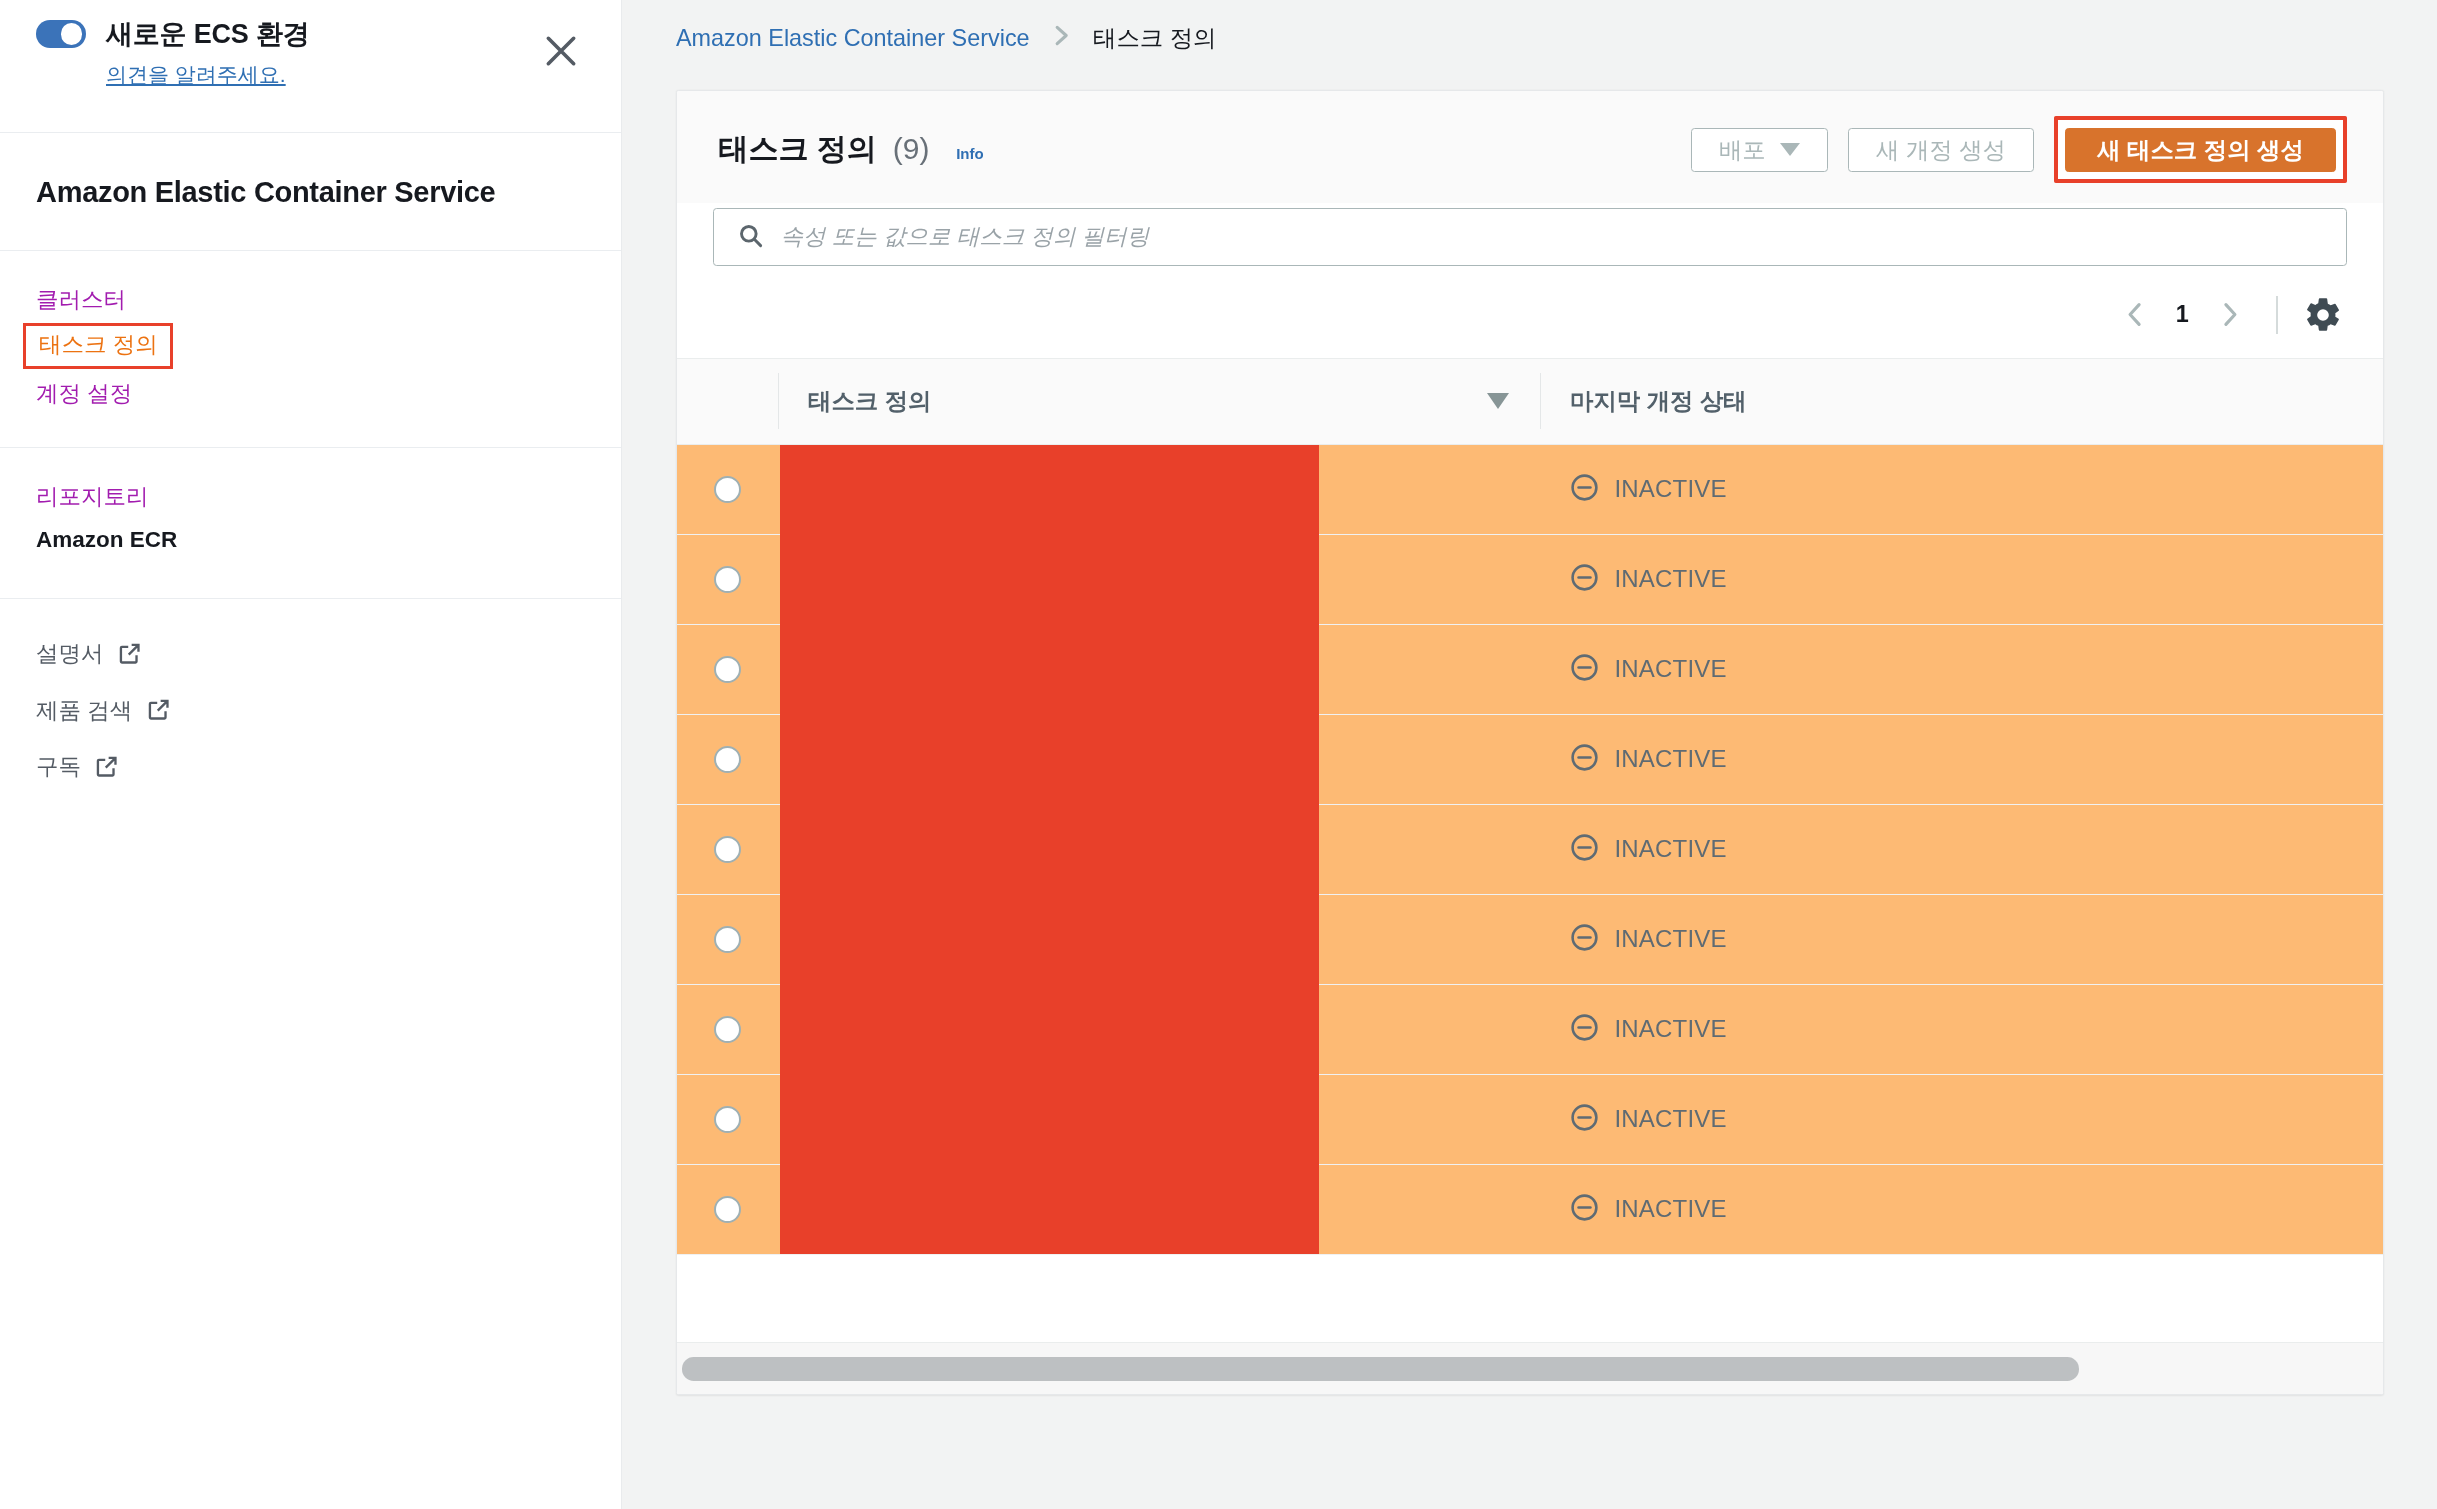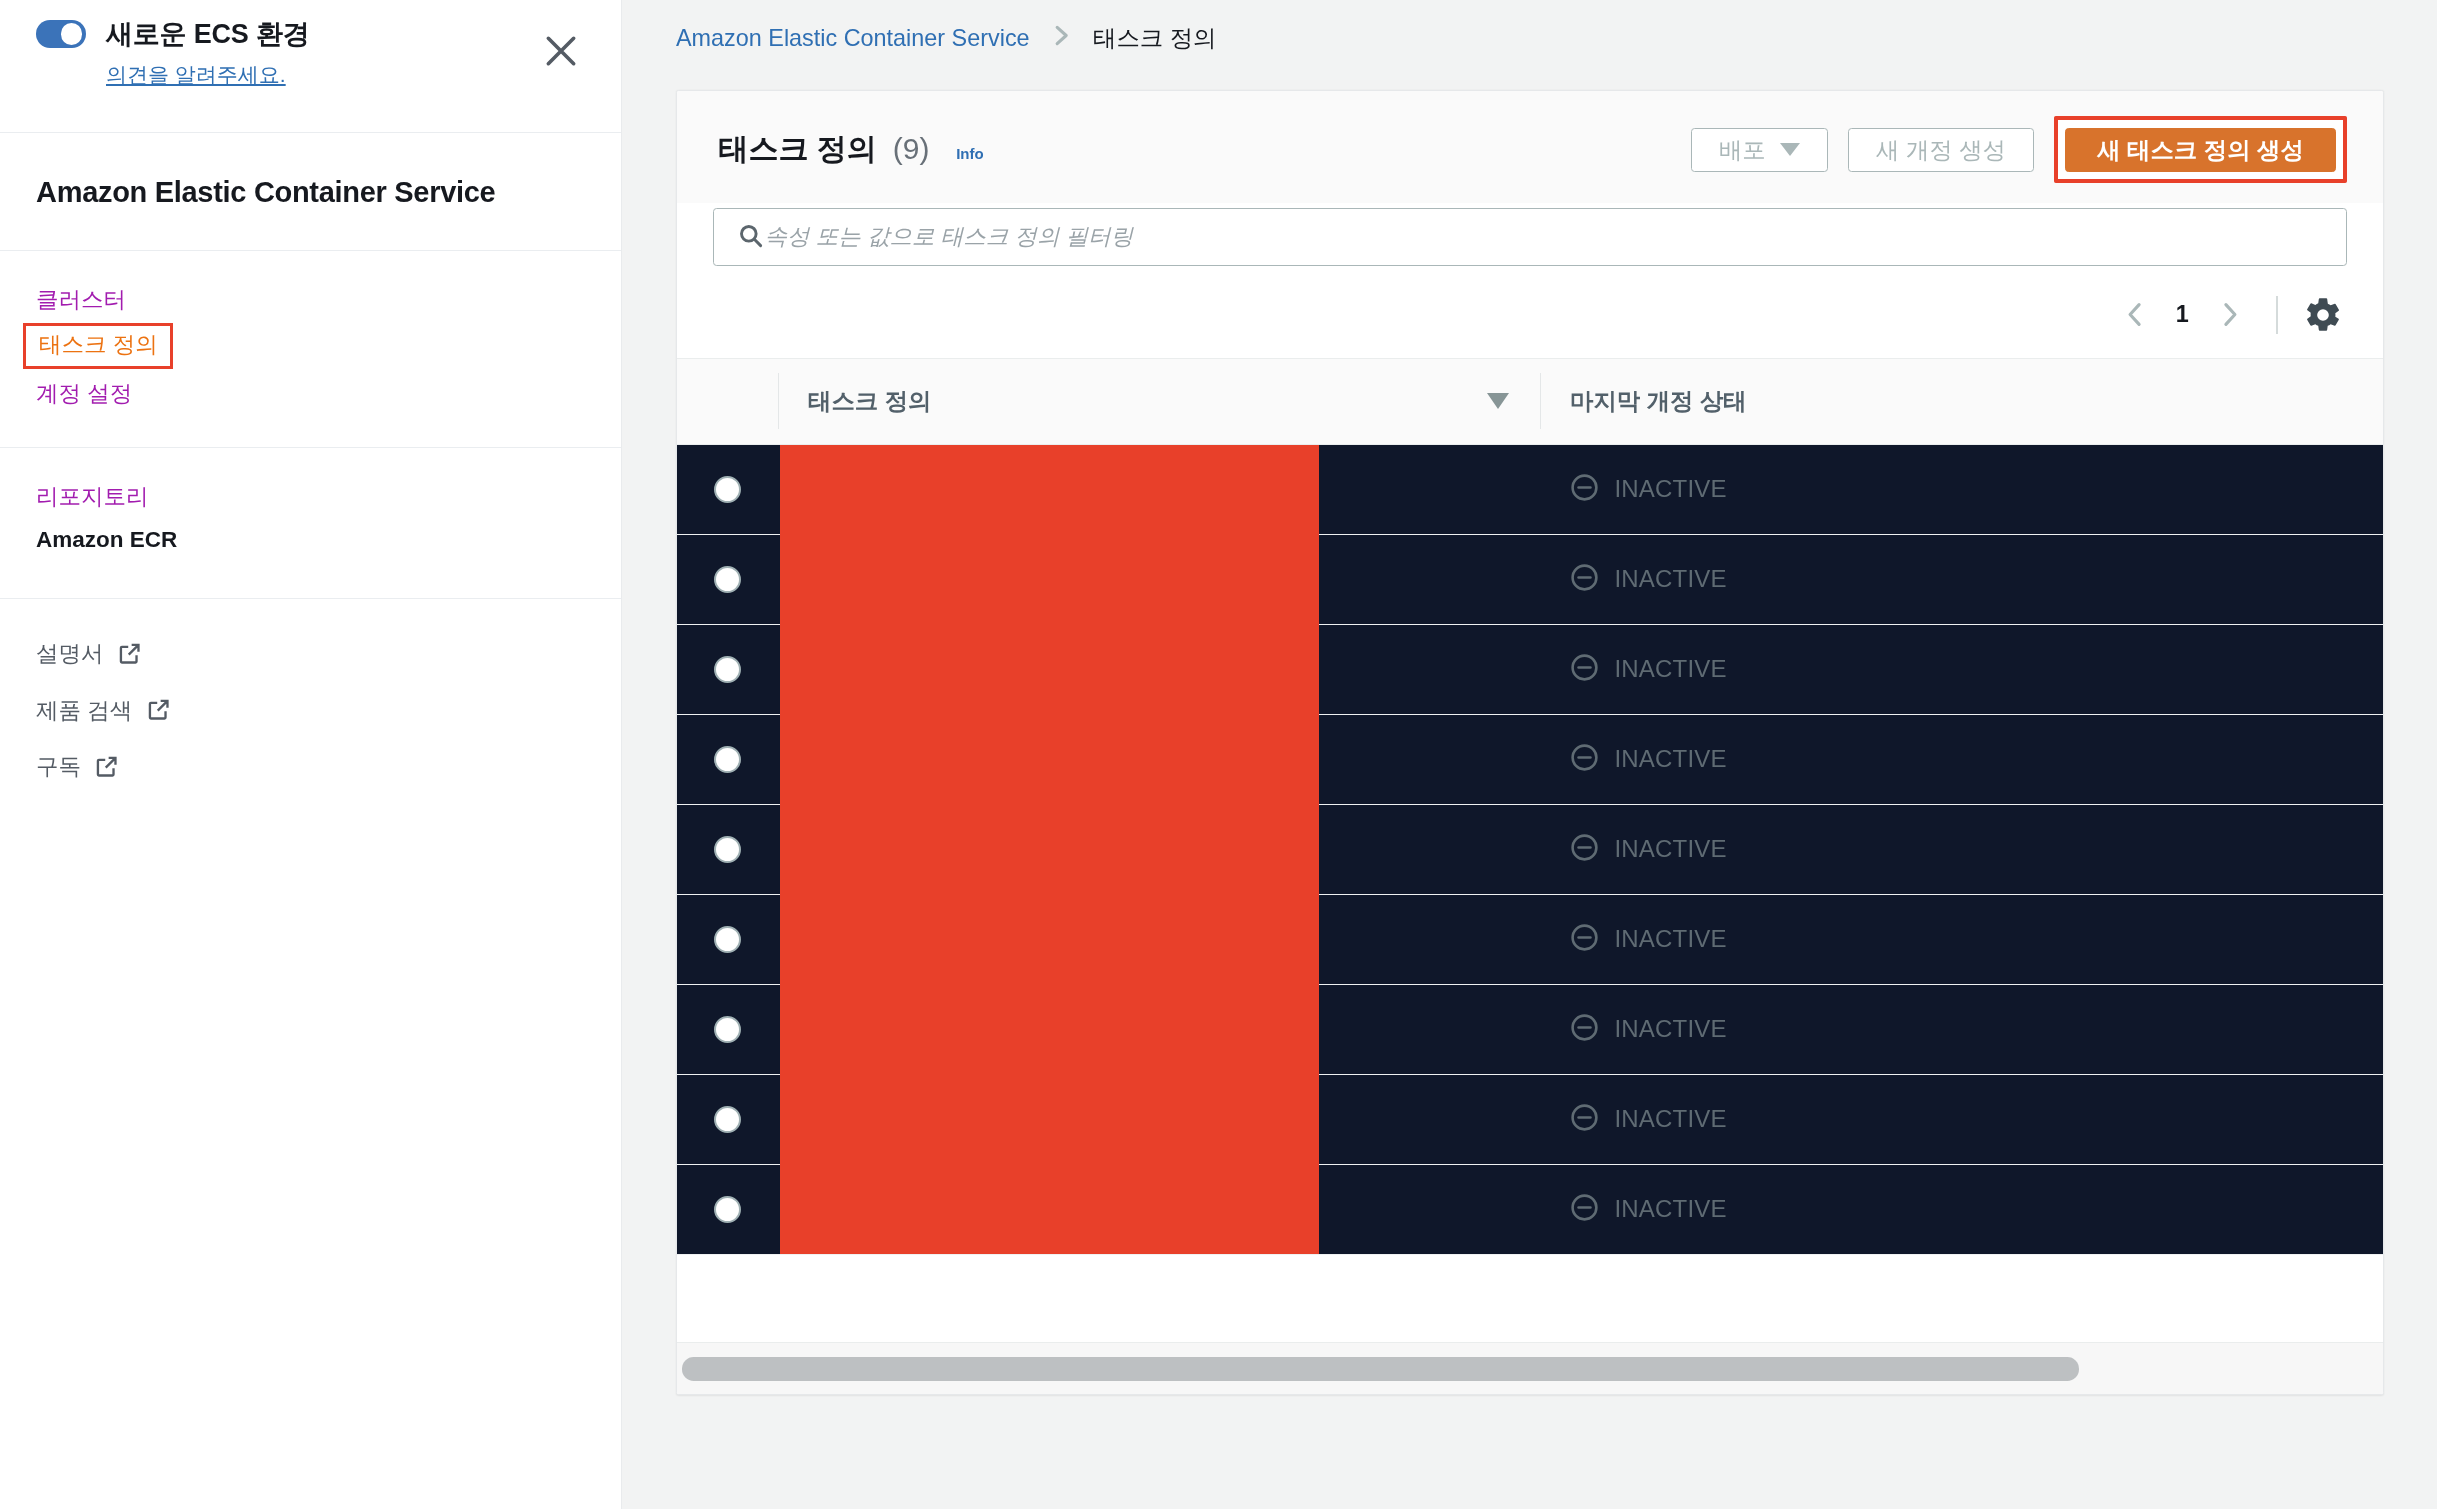--- a/index.html
+++ b/index.html
@@ -130,21 +130,21 @@
     font-weight: 700; padding: 0 31px;
   }
   .primary-wrap {
     border: 4.5px solid #e8402a; padding: 7.2px; border-radius: 1.8px;
     display: inline-flex; background: #ffffff;
   }
 
   .filter-row { background: #ffffff; padding: 5.4px 36px 12.6px 36px; }
   .search-box {
     border: 1.8px solid #aab7b8; border-radius: 3.6px; height: 58px;
-    display: flex; align-items: center; padding: 0 23.4px;
+    display: flex; align-items: center; gap: 16px; padding: 0 23.4px;
     background: #ffffff;
   }
   .search-box input {
     border: none; outline: none; flex: 1; height: 100%;
     font-size: 22.5px; color: #16191f; font-family: inherit;
     background: transparent;
   }
   .search-box input::placeholder { color: #9aa3a8; font-style: italic; }
 
   .pager-row {
@@ -175,21 +175,21 @@
   }
   .th-lbl { font-size: 23.4px; font-weight: 700; color: #52606a; }
   .sort-caret {
     width: 0; height: 0; border-left: 11.7px solid transparent;
     border-right: 11.7px solid transparent; border-top: 16px solid #879596;
   }
 
   .tbody { flex: 1 1 auto; overflow: hidden; }
   .trow {
     display: flex; align-items: center; height: 90px;
-    border-bottom: 1.8px solid #eff1f2; background: #0f172a;
+    border-bottom: 1.8px solid #eff1f2; background: #fdba74;
   }
   .td-sel { width: 101px; flex: 0 0 101px; display: flex; align-items: center; justify-content: center; }
   .radio {
     width: 27px; height: 27px; border-radius: 50%;
     border: 2.3px solid #9fb0b3; background: #ffffff; cursor: pointer;
   }
   .td-name { flex: 0 0 762px; display: flex; align-items: center; height: 90px; }
   .redact { width: 539px; height: 90px; background: #e8402a; margin-left: 1.8px; }
   .td-status { flex: 1 1 auto; display: flex; align-items: center; gap: 14.4px; padding-left: 29px; }
   .status-lbl { font-size: 24px; color: #5f6b73; letter-spacing: 0.2px; }

